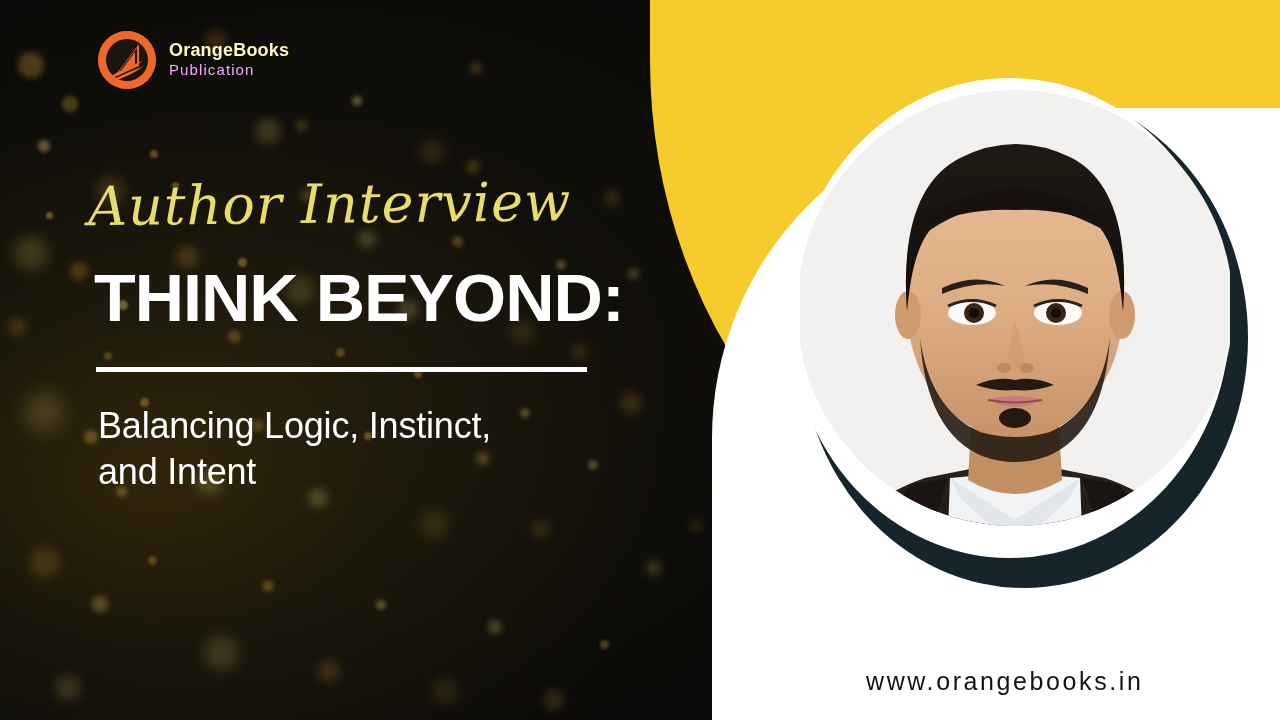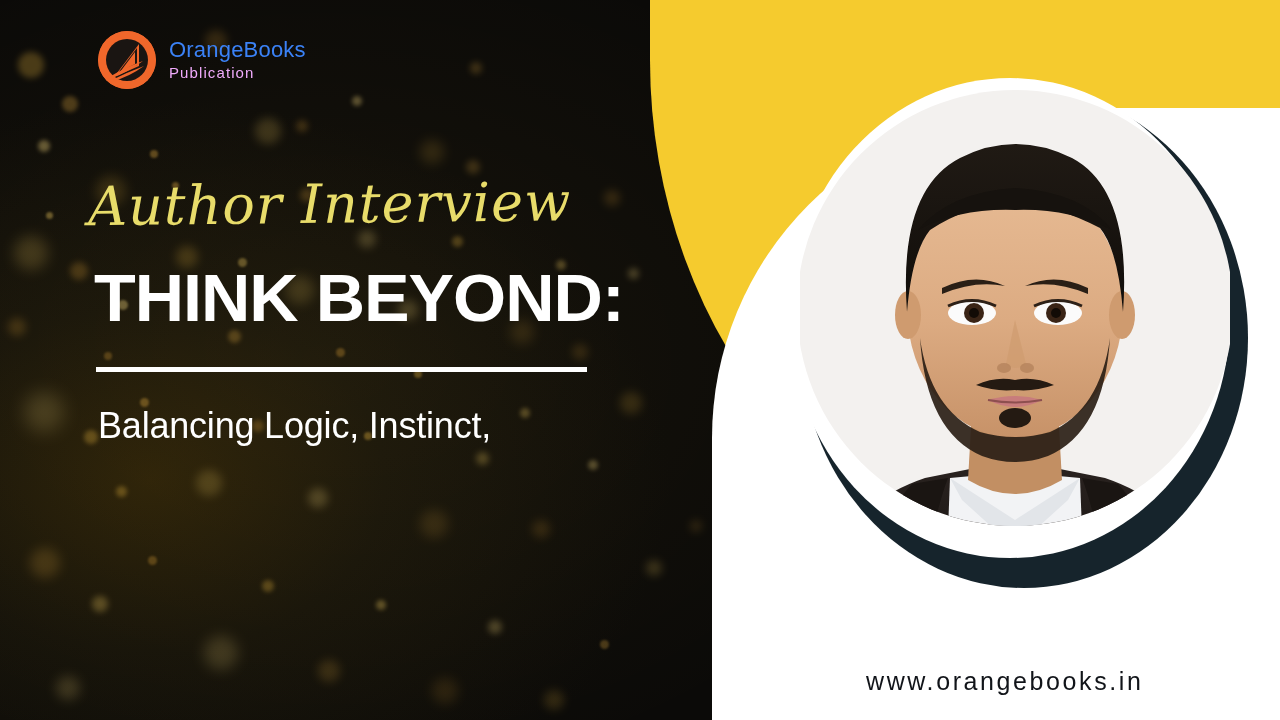--- a/index.html
+++ b/index.html
@@ -83,21 +83,21 @@
   .author{
     position:absolute;left:98px;top:558px;
     color:#ffffff;font-size:41px;font-weight:400;letter-spacing:-.3px;
     white-space:nowrap;
   }
   .website{
     position:absolute;left:866px;top:667px;
     color:#111419;font-size:25px;letter-spacing:2.6px;font-weight:400;
     white-space:nowrap;
   }
-  .brand-name{font-size:22px;color:#3b82f6;font-weight:400;letter-spacing:.2px;line-height:1.05;}
+  .brand-name{font-size:18px;color:#fef9c3;font-weight:700;letter-spacing:.2px;line-height:1.05;}
   .brand-sub{font-size:15px;color:#f0abfc;font-weight:400;letter-spacing:1.1px;line-height:1.2;margin-top:2px;}
 </style>
 </head>
 <body>
 
 <div id="stage">
 
   <div class="bg-base"></div>
   <div class="bg-vig"></div>
   <div id="bokeh-layer">
@@ -260,16 +260,17 @@
       <div class="brand-name">OrangeBooks</div>
       <div class="brand-sub">Publication</div>
     </div>
   </div>
 
   <div class="script">Author Interview</div>
   <div class="headline">THINK BEYOND:</div>
   <div class="rule"></div>
   <div class="subtitle">
     <span>Balancing Logic, Instinct,</span><br>
+    <span>and Intent</span>
   </div>
 
   <div class="website">www.orangebooks.in</div>
 </div>
 
 </body></html>

